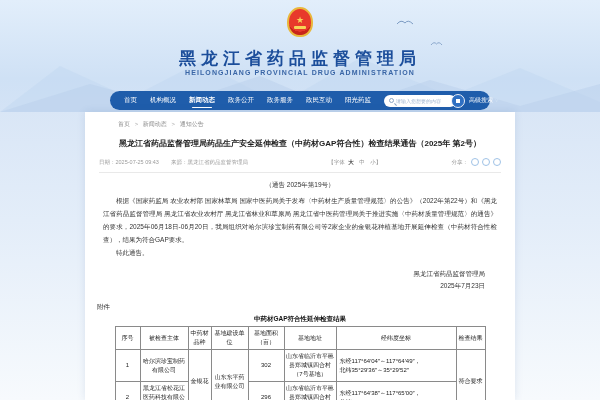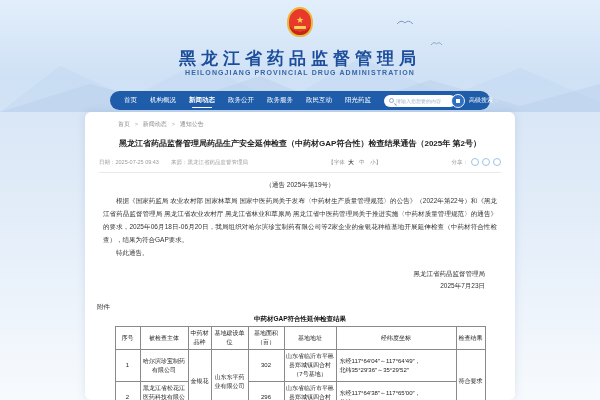--- a/index.html
+++ b/index.html
@@ -42,21 +42,21 @@
                   margin-left:2px; background:transparent; }
   .search-input::placeholder { color:#9fb4cf; }
   .badge-icon { width:14px; height:14px; border-radius:50%; margin-left:-5px; flex:0 0 auto;
                 background:radial-gradient(circle,#ffffff 0 26%,#2e6fc2 27% 72%,#ffffff 73% 100%);
                 border:1px solid #e8eef8; cursor:pointer; }
   .adv-search { font-size:6px; color:#fff; margin-left:4px; white-space:nowrap; cursor:pointer; }
   .chev { font-size:5px; color:#cfe0f3; }
 
   
   .card { position:absolute; top:112px; left:85px; width:430px; height:288px;
-          background:#ffffff; box-shadow:0 0 8px rgba(40,80,140,.12);border-radius:6px; }
+          background:#ffffff; box-shadow:0 0 8px rgba(40,80,140,.12); }
   .breadcrumb { padding:8px 0 0 33px; font-size:6px; color:#8b8b8b; }
   .breadcrumb span { cursor:pointer; }
   .breadcrumb .sep { margin:0 3px; color:#aaa; cursor:default; }
   .article-title { margin-top:9px; text-align:center; font-size:8px; font-weight:bold;
                    color:#1d1d1d; white-space:nowrap; }
   .meta { margin-top:9px; display:flex; align-items:center; font-size:5.5px; color:#9b9b9b;
           padding:0 14px; }
   .meta .m-item { margin-right:12px; }
   .meta-center { flex:1; text-align:center; color:#8f8f8f; }
   .fs-big { color:#333; font-weight:bold; margin:0 2px; cursor:pointer; }

